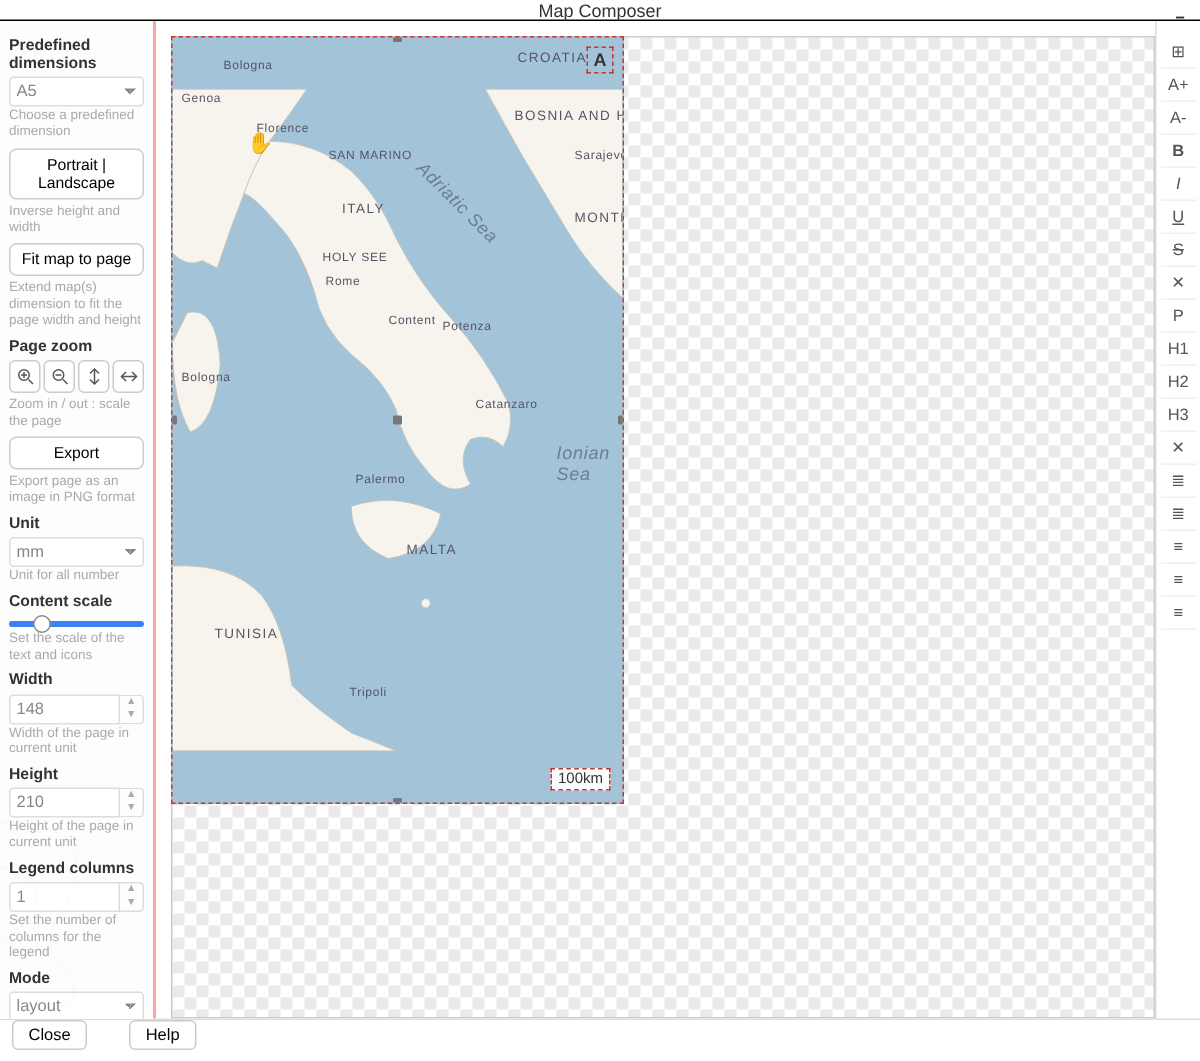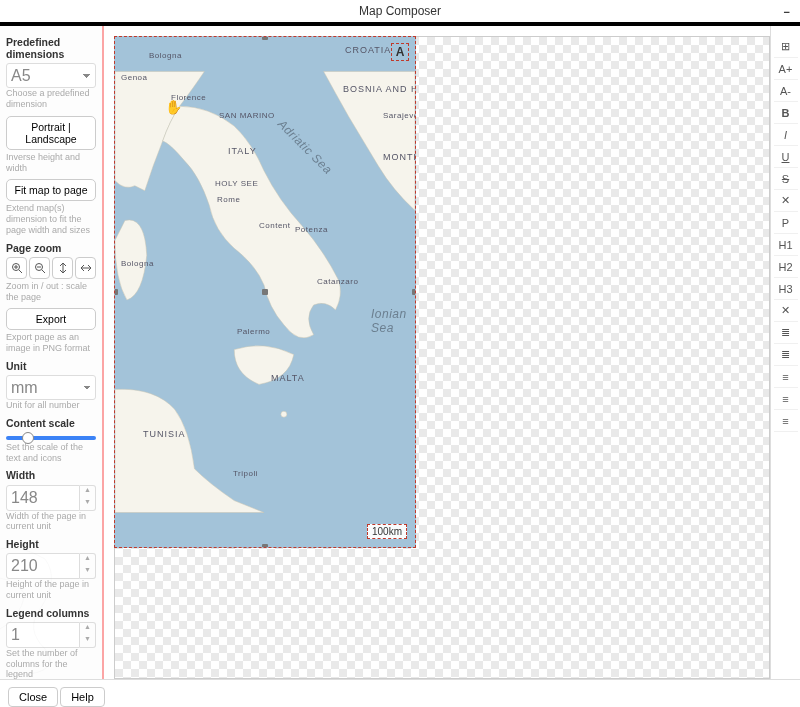--- a/index.html
+++ b/index.html
@@ -1,25 +1,25 @@
 <!DOCTYPE html>
 <html><head>
 <meta charset="utf-8">
 <style>
 * { box-sizing: border-box; margin: 0; padding: 0; font-family: -apple-system, BlinkMacSystemFont, "Segoe UI", Arial, sans-serif; }
 body { background: #fff; width: 800px; height: 707px; overflow: hidden; display: flex; flex-direction: column; font-size: 11px; color: #333; }
-.titlebar { height: 26px; display: flex; align-items: center; justify-content: center; position: relative; border-bottom: 4px solid #000000; }
+.titlebar { height: 14px; display: flex; align-items: center; justify-content: center; position: relative; border-bottom: 1px solid #000000; }
 .titlebar-title { font-size: 12px; font-weight: 500; }
 .titlebar-min { position: absolute; right: 10px; top: 6px; font-weight: bold; }
 .main { flex: 1; display: flex; min-height: 0; }
 .sidebar-left { width: 104px; border-right: 2px solid #fca5a5; padding: 6px 6px; overflow-y: auto; background: #fdfdfd; position: relative; }
 .sidebar-left .watermark { position:absolute; bottom:0; left:-10px; right:-10px; height:140px; opacity:0.15; pointer-events:none; }
 .section-title { font-size: 10.5px; font-weight: 600; color: #333; margin-top: 4px; margin-bottom: 3px; line-height: 1.15; }
 .help-text { font-size: 9px; color: #aaa; line-height: 1.2; margin-bottom: 6px; }
-select, input[type=text] { width: 100%; border: 1px solid #ddd; border-radius: 3px; padding: 3px 4px; font-size: 16px; background: #fff; color:#888; }
+select, input[type=text] { width: 100%; border: 1px solid #ddd; border-radius: 3px; padding: 3px 4px; font-size: 11px; background: #fff; color:#888; }
 select { appearance: none; background-image: linear-gradient(45deg, transparent 50%, #888 50%), linear-gradient(135deg, #888 50%, transparent 50%); background-position: right 8px center, right 4px center; background-size: 4px 4px, 4px 4px; background-repeat: no-repeat; }
 .btn { display: block; width: 100%; border: 1px solid #ccc; border-radius: 5px; padding: 4px 4px; background: #fff; font-size: 10.5px; text-align: center; cursor: pointer; margin-bottom: 2px; }
 .btn-row { display: flex; gap: 2px; margin-bottom: 2px; }
 .btn-row .icon-btn { flex: 1; border: 1px solid #ccc; border-radius: 4px; padding: 4px 2px; background: #fff; font-size: 12px; text-align: center; cursor: pointer; display:flex;align-items:center;justify-content:center; }
 .spinner { display: flex; }
 .spinner input { flex: 1; border-radius: 3px 0 0 3px; }
 .spinner .spin-btns { width: 16px; border: 1px solid #ddd; border-left: 0; border-radius: 0 3px 3px 0; display: flex; flex-direction: column; font-size: 7px; color: #aaa; }
 .spinner .spin-btns span { flex:1; text-align:center; line-height:1; }
 .slider-wrap { padding: 4px 0 2px 0; }
 .slider { width: 100%; height: 4px; background: #3b82f6; border-radius: 2px; position: relative; }
@@ -47,21 +47,21 @@
 .north-arrow { position: absolute; right: 6px; top: 6px; width: 18px; height: 18px; border: 1px dashed #c0392b; font-size: 12px; text-align: center; line-height: 16px; font-weight:600; }
 .scale-bar { position: absolute; right: 8px; bottom: 8px; background: rgba(255,255,255,0.95); border: 1px solid #666; padding: 1px 4px; font-size: 10px; border:1px dashed #c0392b; }
 .map-label { position:absolute; font-size:9px; color:#556; letter-spacing:0.5px; white-space:nowrap; }
 .map-label.country { font-size:9px; font-weight:400; letter-spacing:1px; }
 .map-label.sea { font-style:italic; color:#6b7f90; font-size:12px; }
 .sea-adriatic { transform: rotate(45deg); transform-origin:left top; }
 
 .sidebar-right { width: 30px; border-left: 1px solid #ddd; padding-top: 10px; display: flex; flex-direction: column; align-items: center; gap: 0; }
 .r-btn { width: 24px; height: 22px; display: flex; align-items: center; justify-content: center; font-size: 11px; color: #555; border-bottom: 1px solid #f0f0f0; cursor: pointer; }
 
-.footer { height: 28px; border-top: 1px solid #ddd; display: flex; align-items: flex-end; padding: 0 8px; gap: 2px; }
+.footer { height: 28px; border-top: 1px solid #ddd; display: flex; align-items: flex-start; padding: 0 8px; gap: 28px; }
 .footer-btn { border: 1px solid #ccc; border-radius: 4px; padding: 3px 10px; background: #fff; font-size: 11px; cursor: pointer; }
 
 svg .land { fill:#f6f4ec; stroke:#c9c4b2; stroke-width:0.5; }
 svg .sea { fill:#a3c3d9; }
 svg .border { fill:none; stroke:#bbb; stroke-width:0.5; }
 </style>
 </head>
 <body>
 
 <div class="titlebar">
@@ -73,21 +73,21 @@
 
   <div class="sidebar-left">
     <div class="section-title">Predefined dimensions</div>
     <select value="A5"><option>A5</option></select>
     <div class="help-text">Choose a predefined dimension</div>
 
     <button class="btn">Portrait | Landscape</button>
     <div class="help-text">Inverse height and width</div>
 
     <button class="btn">Fit map to page</button>
-    <div class="help-text">Extend map(s) dimension to fit the page width and sizes</div>
+    <div class="help-text">Extend map(s) dimension to fit the page width and height</div>
 
     <div class="section-title">Page zoom</div>
     <div class="btn-row">
       <div class="icon-btn">
           <svg width="12" height="12" viewBox="0 0 12 12">
             <circle cx="5" cy="5" r="3.5" fill="none" stroke="#555"></circle>
             <line x1="5" y1="3" x2="5" y2="7" stroke="#555"></line>
             <line x1="3" y1="5" x2="7" y2="5" stroke="#555"></line>
             <line x1="8" y1="8" x2="11" y2="11" stroke="#555"></line>
           </svg>

